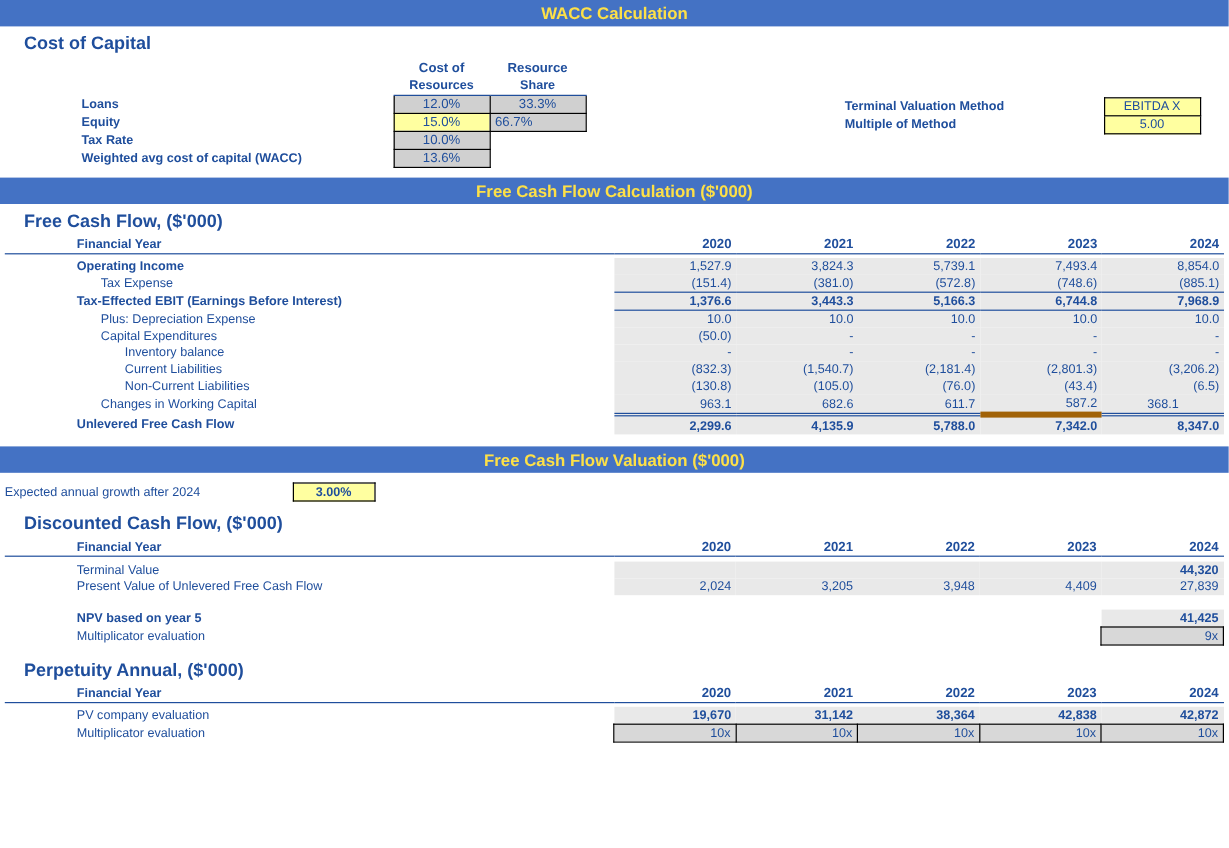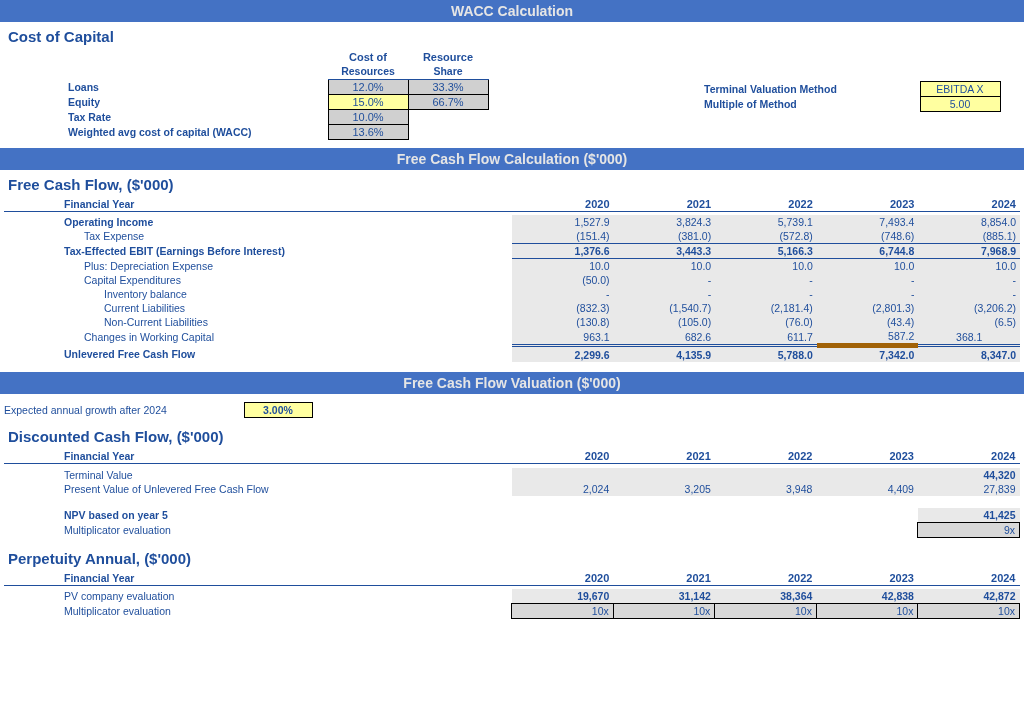--- a/index.html
+++ b/index.html
@@ -5,31 +5,31 @@
   * { box-sizing: border-box; margin: 0; padding: 0; }
   body {
     font-family: Arial, Helvetica, sans-serif;
     font-size: 11px;
     background: #fff;
     width: 1024px;
     color: #000;
   }
   .banner {
     background: #4472c4;
-    color: #e5e5e5;
+    color: #fde047;
     font-weight: bold;
     font-size: 14px;
     text-align: center;
     padding: 3px 0;
   }
   .section-title {
     color: #1f4e9c;
     font-weight: bold;
     font-size: 15px;
-    padding: 6px 8px 4px 8px;
+    padding: 6px 8px 4px 20px;
   }
   .blue-bold { color: #1f4e9c; font-weight: bold; }
   .blue { color: #1f4e9c; }
   table { border-collapse: collapse; }
   td, th { padding: 1px 4px; white-space: nowrap; }
   .hdr-cell {
     color: #1f4e9c;
     font-weight: bold;
     text-align: center;
     border-bottom: 1px solid #1f4e9c;
@@ -73,21 +73,21 @@
     <td class="hdr-cell">Share</td>
   </tr>
   <tr>
     <td class="label-cell">Loans</td>
     <td class="cell-outline-grey blue" style="text-align:center;">12.0%</td>
     <td class="cell-outline-grey blue" style="text-align:center;">33.3%</td>
   </tr>
   <tr>
     <td class="label-cell">Equity</td>
     <td class="cell-outline-yellow blue">15.0%</td>
-    <td class="cell-outline-grey blue" style="text-align:center;">66.7%</td>
+    <td class="cell-outline-grey blue" style="text-align:left;">66.7%</td>
   </tr>
   <tr>
     <td class="label-cell">Tax Rate</td>
     <td class="cell-outline-grey blue" style="text-align:center;">10.0%</td>
     <td></td>
   </tr>
   <tr>
     <td class="label-cell">Weighted avg cost of capital (WACC)</td>
     <td class="cell-outline-grey blue" style="text-align:center;">13.6%</td>
     <td></td>

